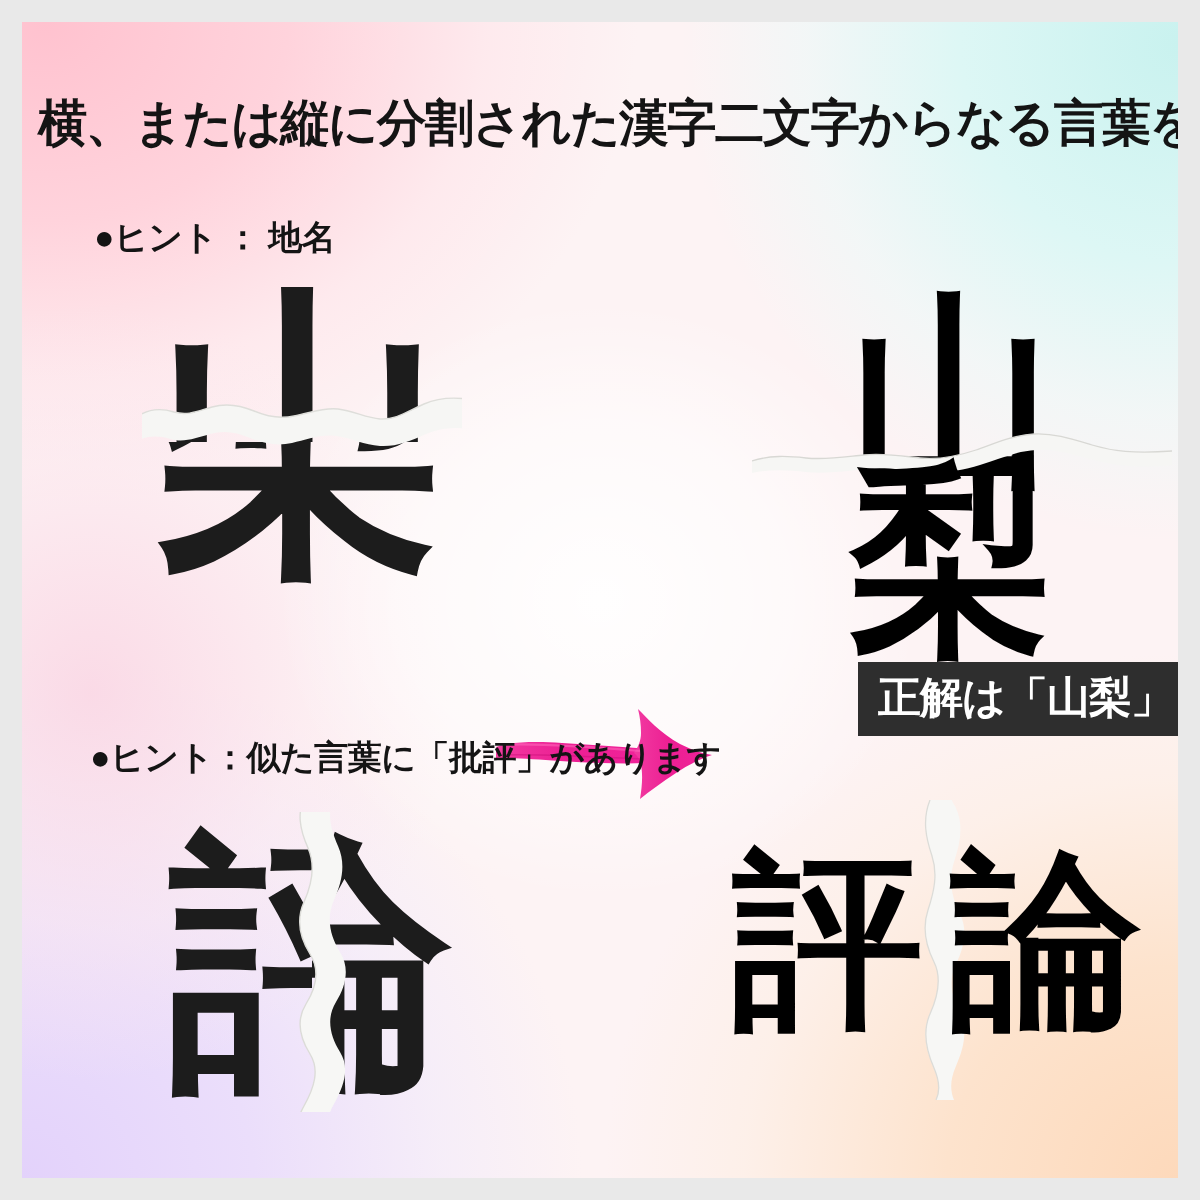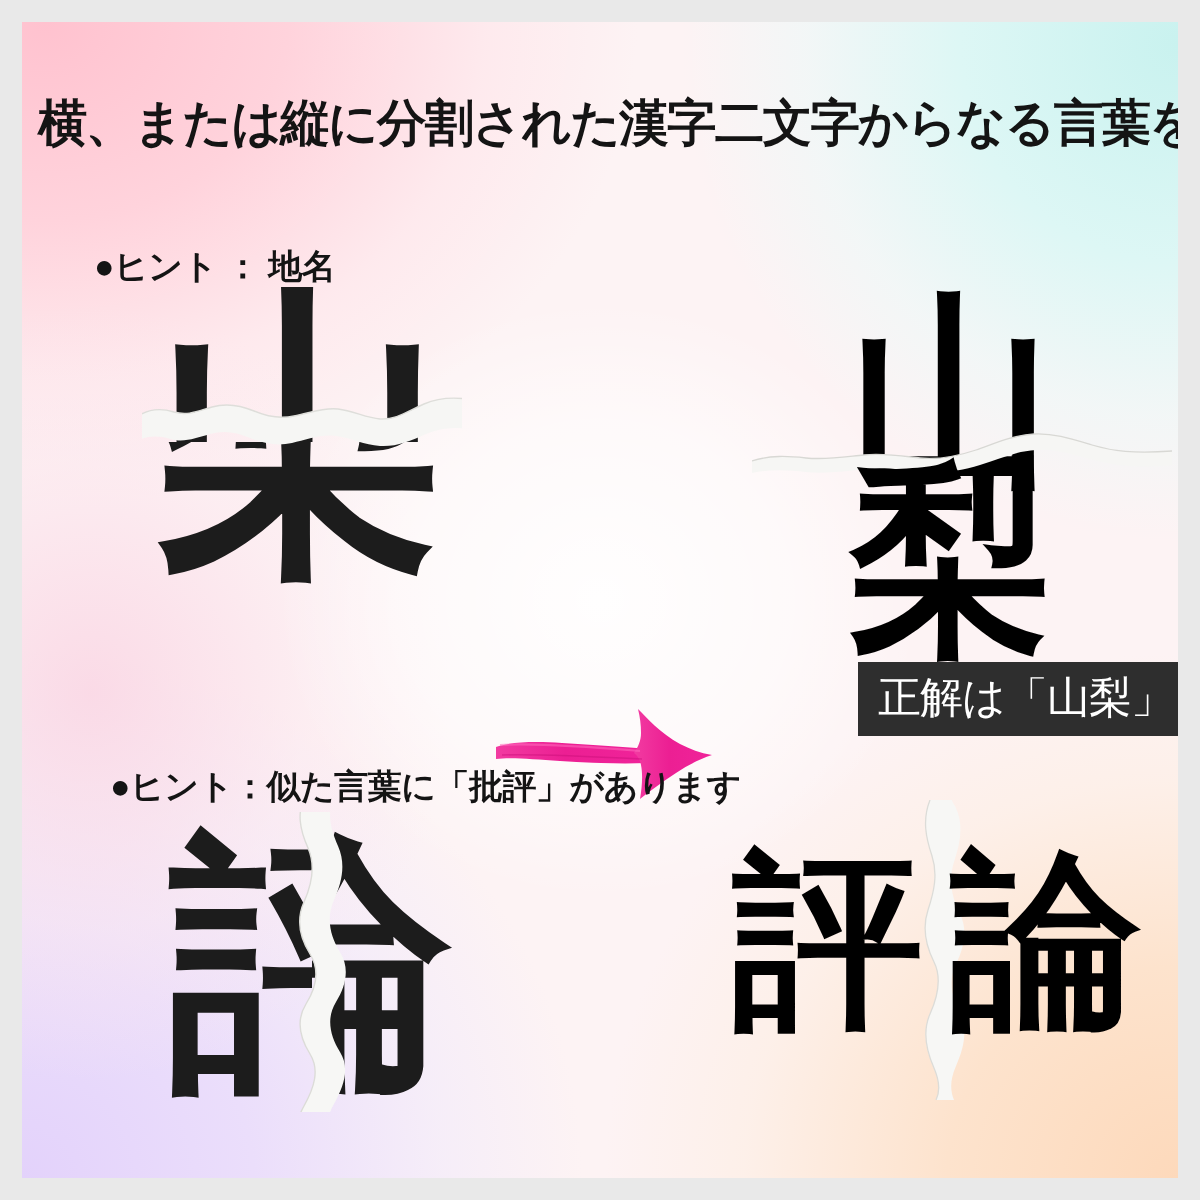--- a/index.html
+++ b/index.html
@@ -95,24 +95,23 @@
 
   
   .hint {
     position: absolute;
     color: #141414;
     font-size: 34px;
     font-weight: 700;
     letter-spacing: -0.5px;
     line-height: 1;
     white-space: nowrap;
-    margin-top: 29px;
   }
   #hint1 { left: 72px; top: 198px; }
-  #hint2 { left: 88px; top: 718px; }
+  #hint2 { left: 68px; top: 718px; }
 
   
   .row { position: absolute; }
   #row1 { left: 0; top: 245px; width: 1156px; height: 400px; }
   #row2 { left: 0; top: 780px; width: 1156px; height: 340px; }
 
   
   
   #r1-puzzle {
     position: absolute;
@@ -238,21 +237,21 @@
     pointer-events: none;
   }
   #arrow1 { left: 468px; top: 432px; width: 230px; height: 105px; }
 
   
   .badge {
     position: absolute;
     background: #2e2e2e;
     color: #ffffff;
     font-family: "DejaVu Serif", "Liberation Serif", serif;
-    font-weight: 400;
+    font-weight: 700;
     font-size: 43px;
     letter-spacing: -1px;
     line-height: 1;
     padding: 14px 20px 17px 20px;
     white-space: nowrap;
     box-sizing: border-box;
   }
   #badge1 { left: 836px; top: 640px; }
   #badge2 { left: 840px; top: 1082px; }
 </style>

